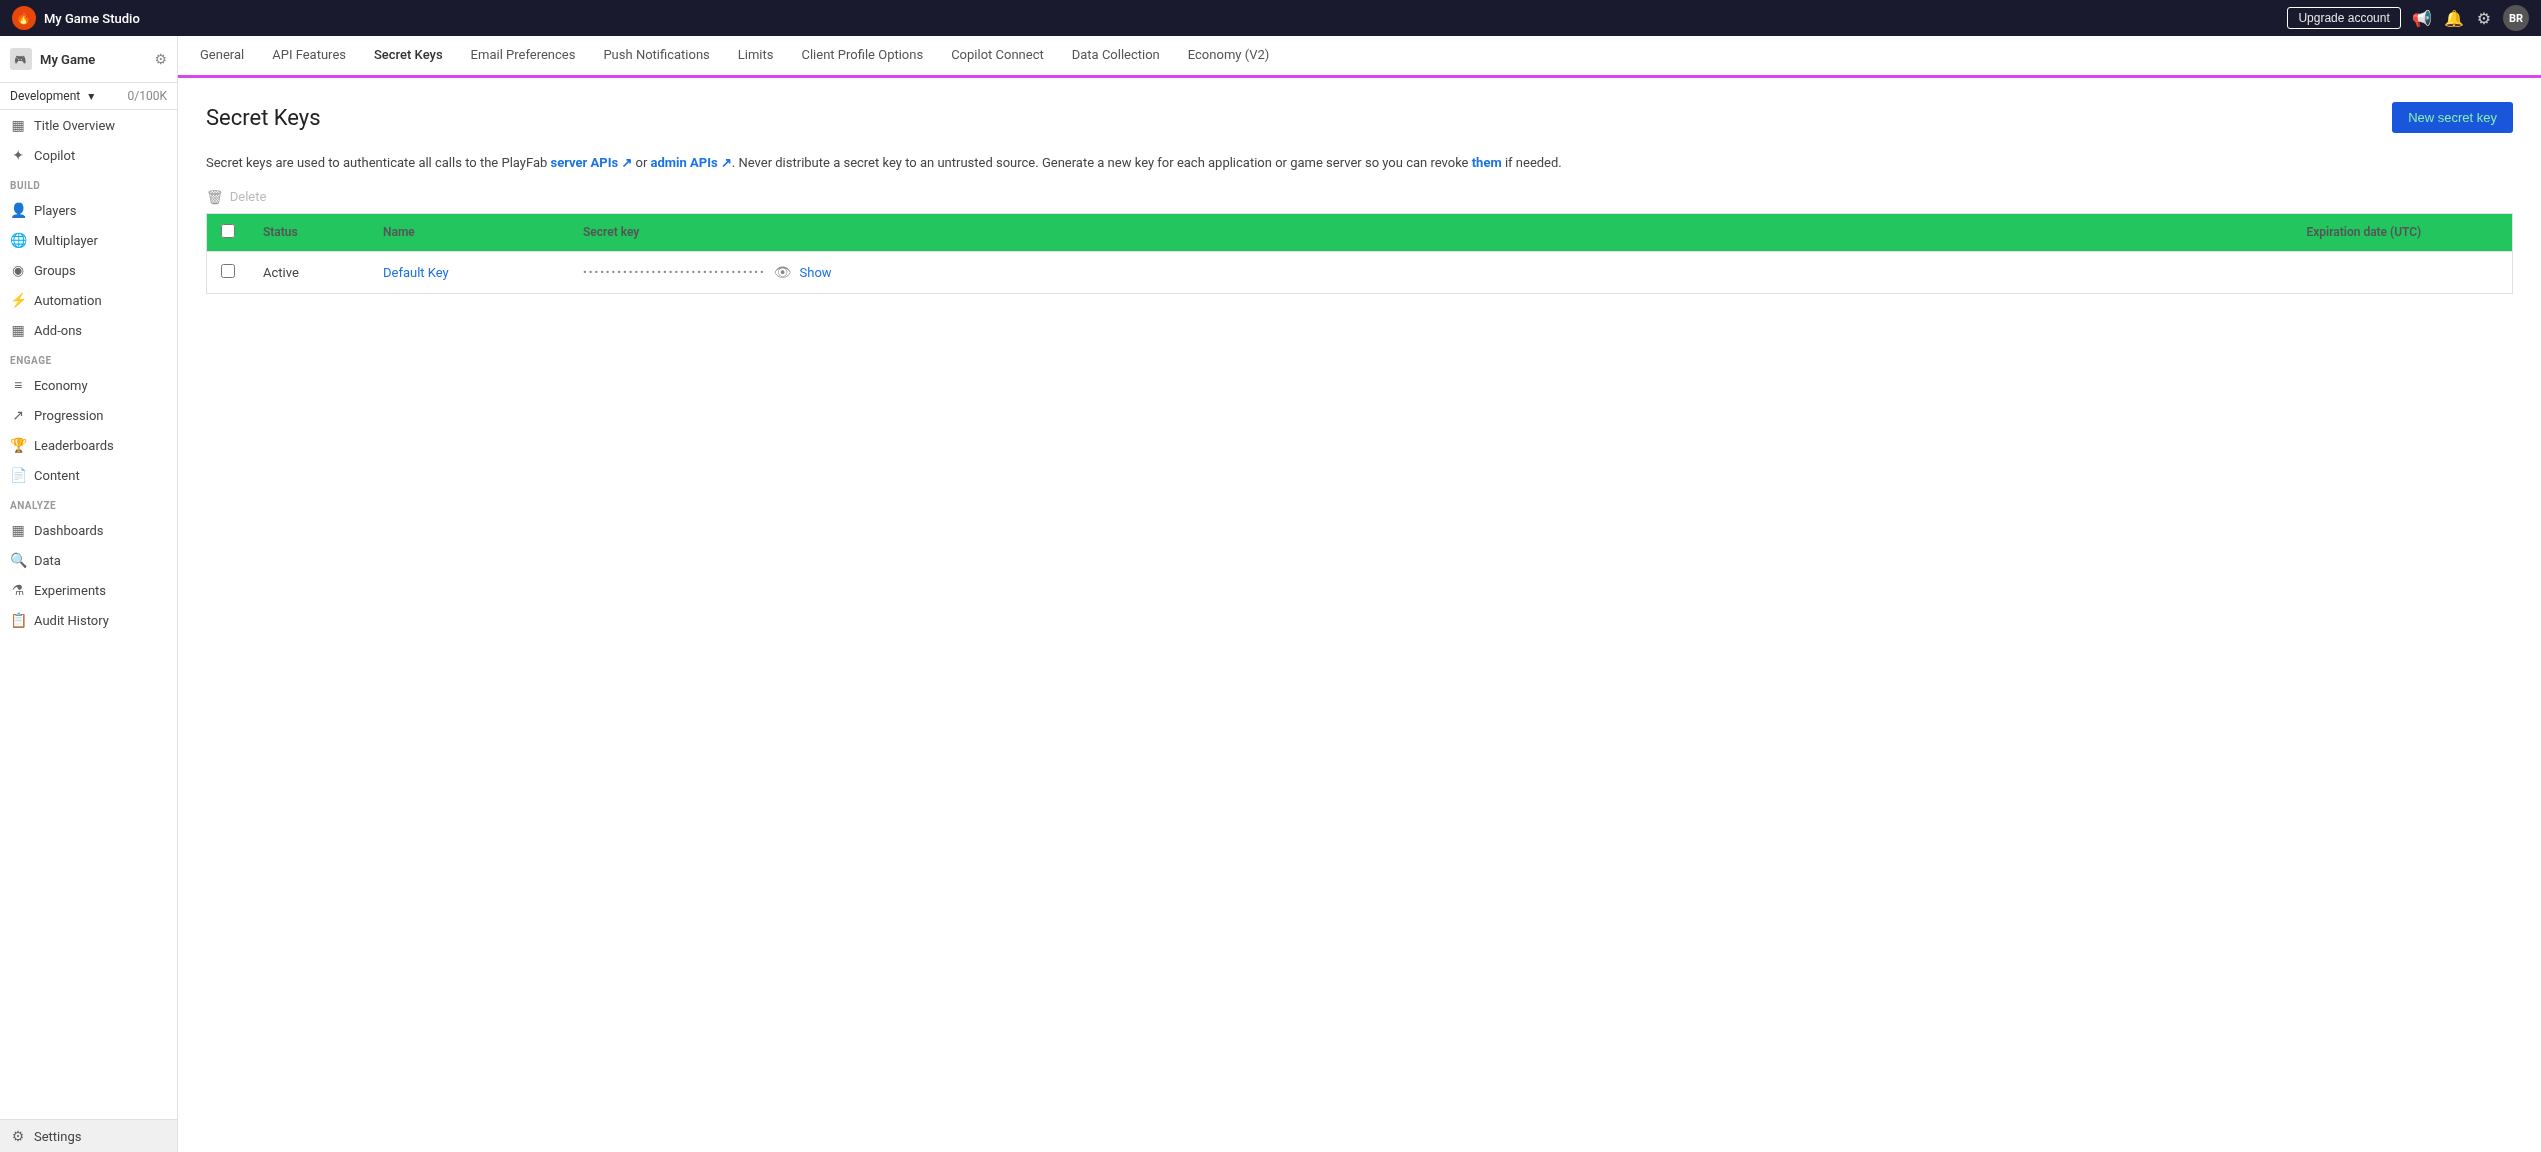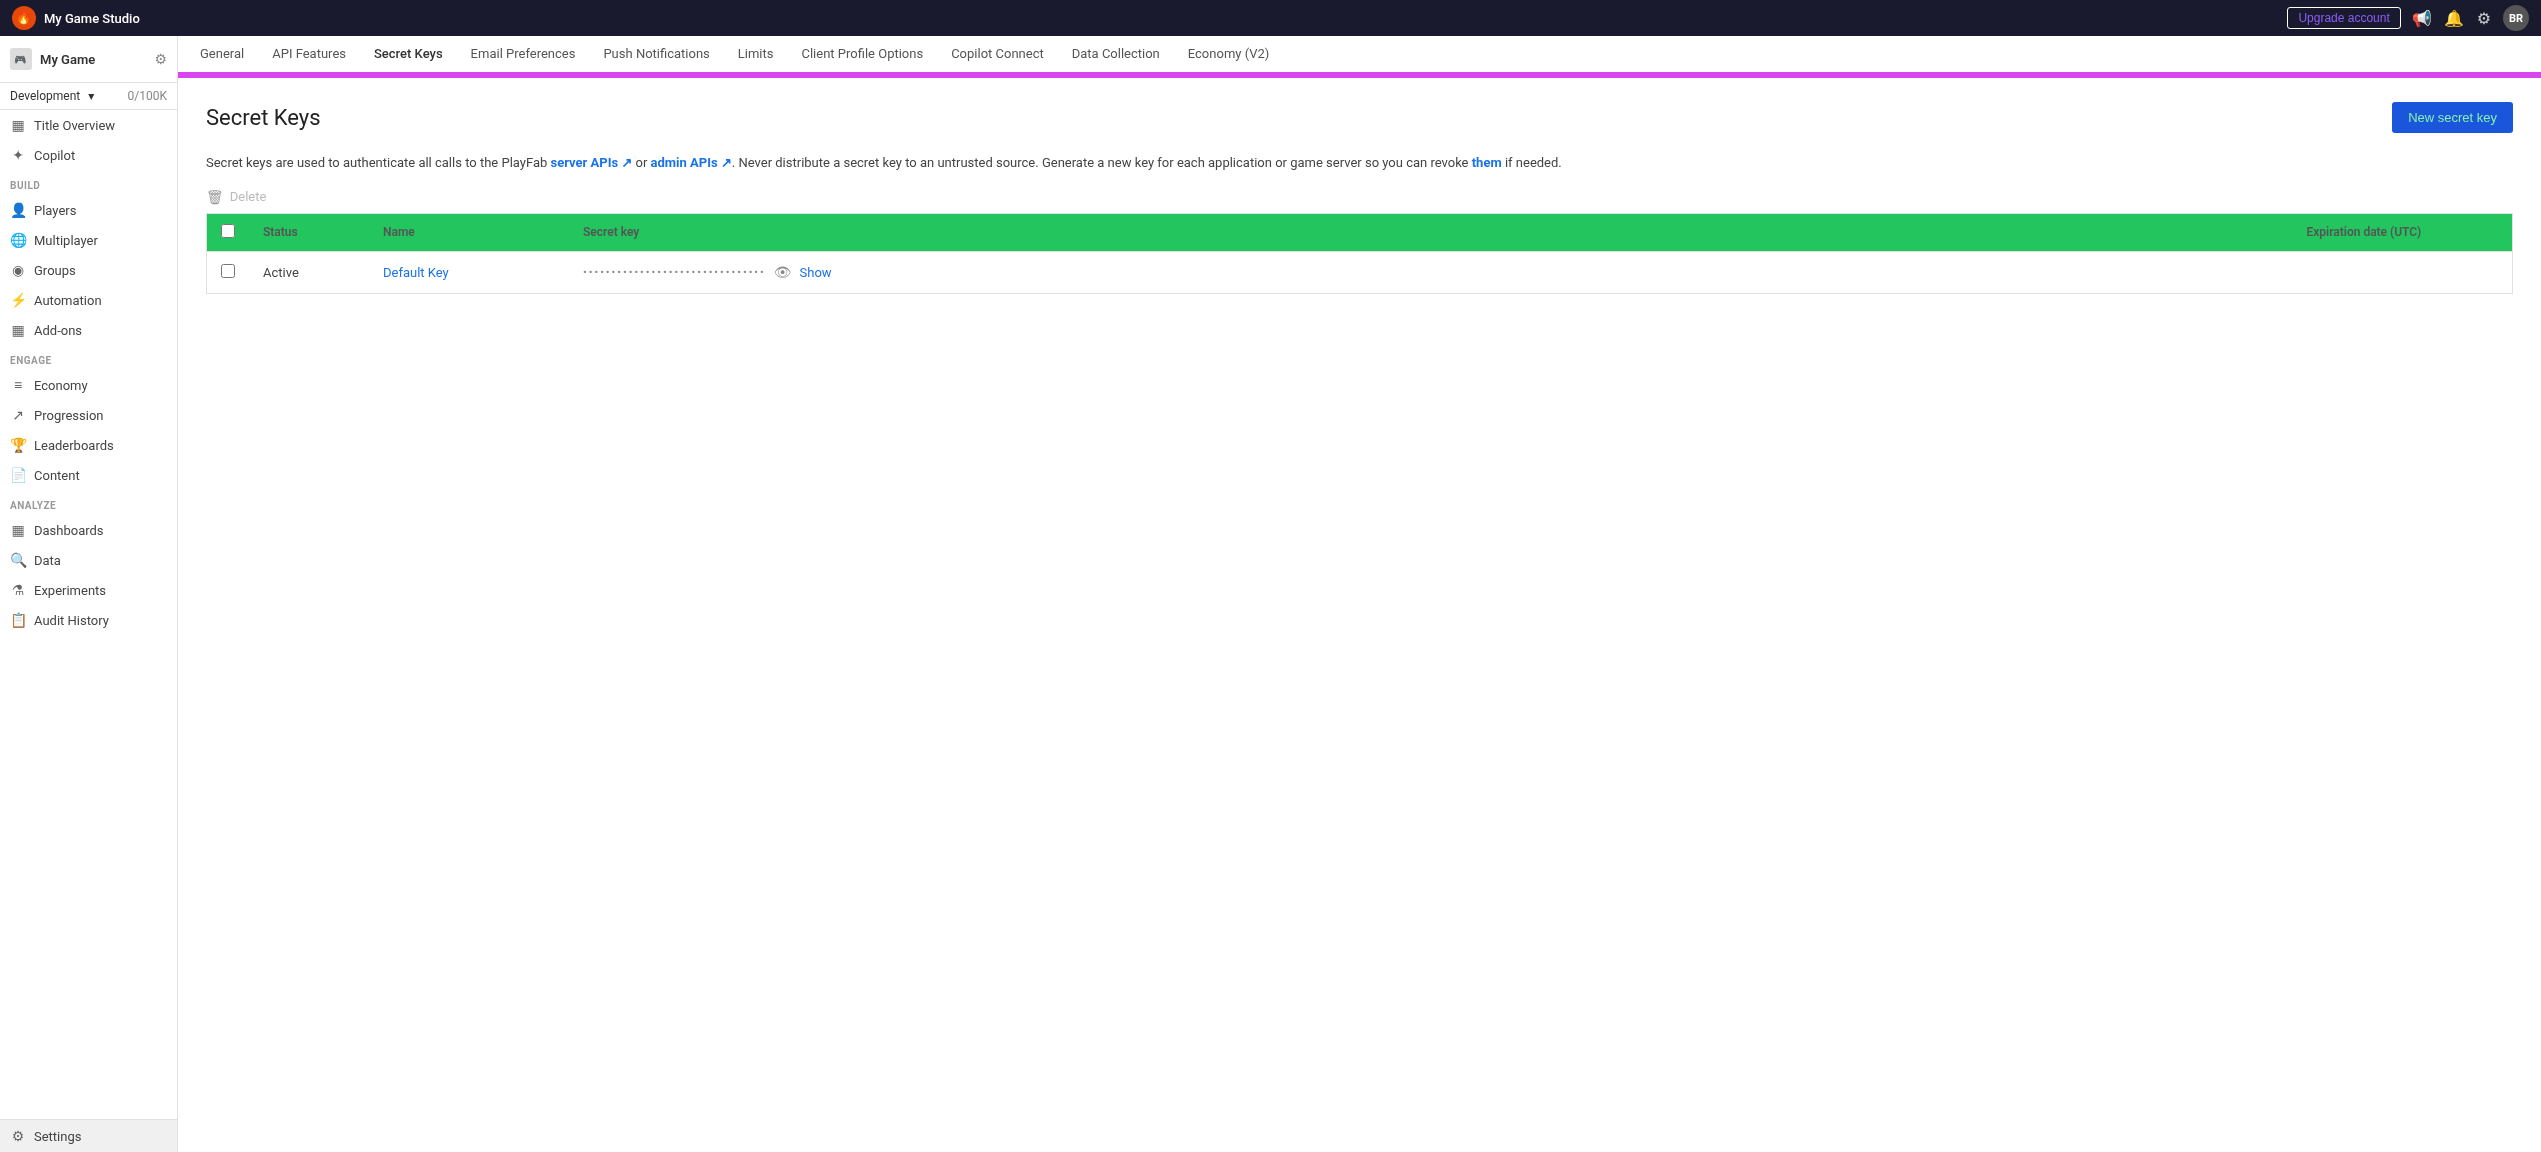--- a/index.html
+++ b/index.html
@@ -22,21 +22,21 @@
       background: #e8470a;
       border-radius: 50%;
       display: flex; align-items: center; justify-content: center;
       font-weight: bold; font-size: 12px; color: white;
     }
     .topbar-title { font-size: 13px; font-weight: 500; }
     .topbar-right { display: flex; align-items: center; gap: 12px; }
     .upgrade-btn {
       background: transparent;
       border: 1px solid #fff;
-      color: #8b5cf6;
+      color: #e5e5e5;
       padding: 3px 10px;
       border-radius: 3px;
       cursor: pointer;
       font-size: 12px;
     }
     .topbar-icon { color: #ccc; cursor: pointer; font-size: 16px; }
     .avatar {
       width: 26px; height: 26px;
       background: #555;
       border-radius: 50%;
@@ -119,21 +119,21 @@
       color: #444;
       background: #f0f0f0;
     }
 
     
     .content-area { flex: 1; display: flex; flex-direction: column; overflow: hidden; }
 
     
     .tab-bar {
       background: #fff;
-      border-bottom: 6px solid #d946ef;
+      border-bottom: 3px solid #d946ef;
       display: flex;
       align-items: center;
       padding: 0 8px;
       height: 42px;
       flex-shrink: 0;
       overflow-x: auto;
     }
     .tab-item {
       padding: 0 14px;
       height: 42px;

